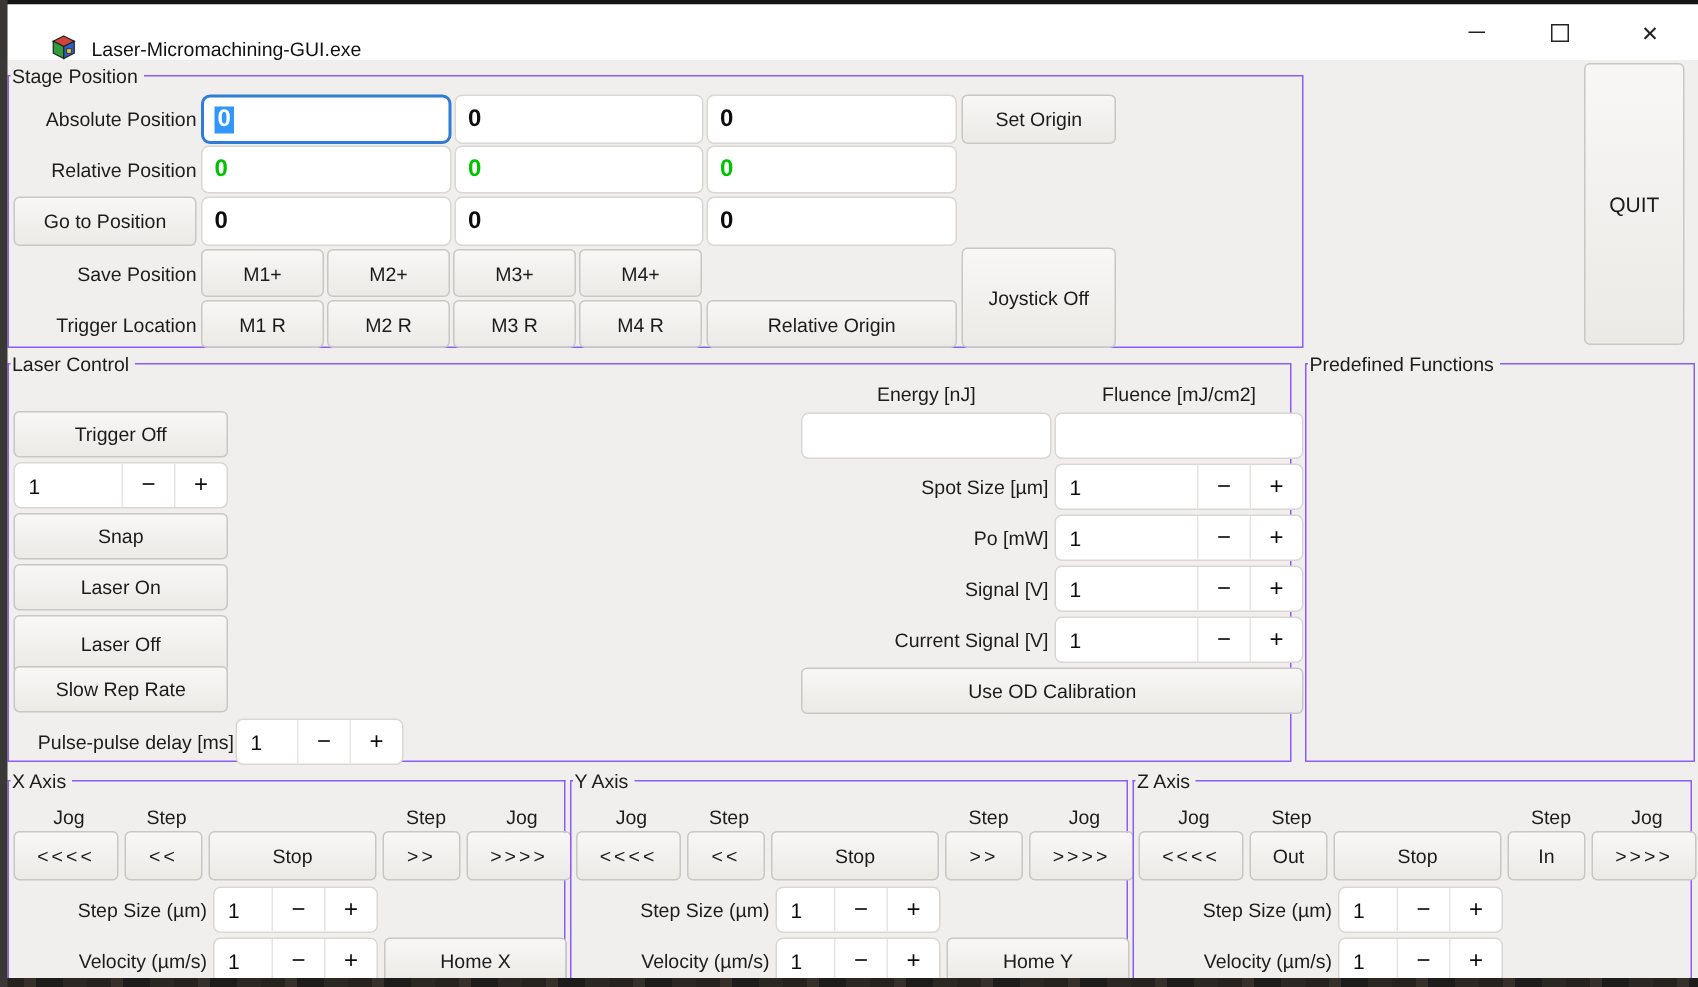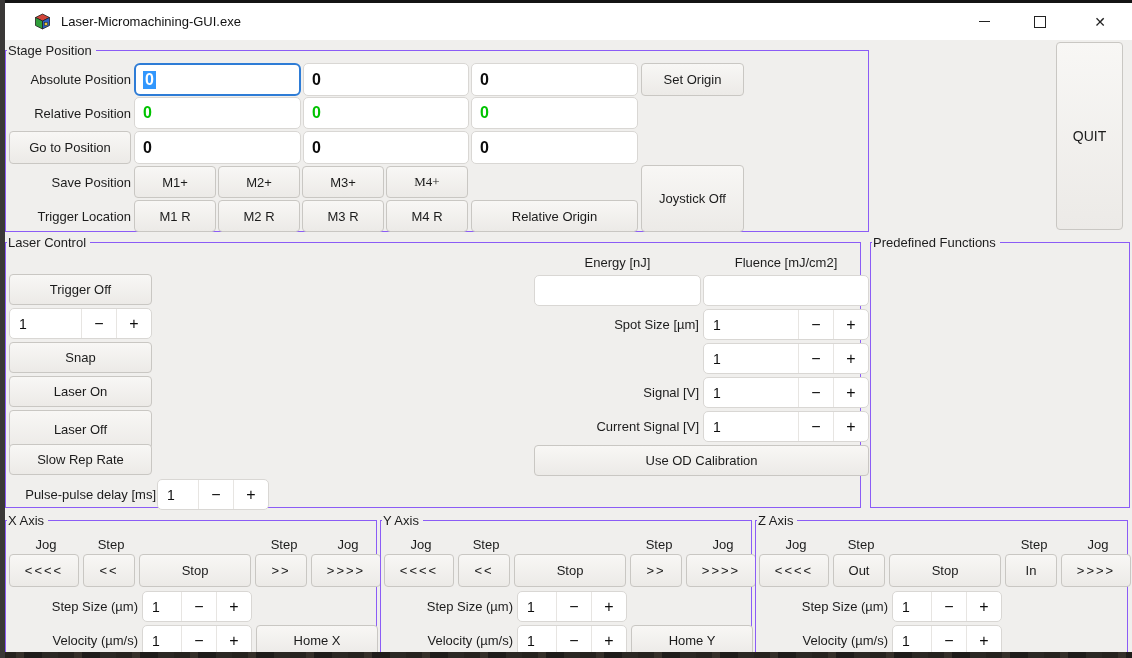--- a/index.html
+++ b/index.html
@@ -11,21 +11,21 @@
   }
   .abs{position:absolute;box-sizing:border-box;}
   
   .edge-top{left:0;top:0;width:1132px;height:3px;background:#141414;}
   .edge-left{left:0;top:0;width:5px;height:658px;background:#3a3837;z-index:50;}
   .edge-bottom{left:0;top:652px;width:1132px;height:6px;z-index:40;
     background:repeating-linear-gradient(90deg,#26231f 0 16px,#35302a 16px 24px,#1e1c1a 24px 42px,#2b2824 42px 58px);}
   .fleck{position:absolute;top:654px;left:120px;width:3px;height:3px;background:#4caf50;
     box-shadow:210px 0 0 #b5554a, 420px 0 0 #4c86c6, 540px -1px 0 #9a9a42, 700px 0 0 #b5554a, 860px 0 0 #4caf50, 980px 0 0 #8a6ccF;}
   
-  .titlebar{left:5px;top:3px;width:1127px;height:37px;background:#ffffff;display:flex;align-items:center;}
+  .titlebar{left:5px;top:3px;width:1127px;height:37px;background:#ffffff;display:flex;align-items:flex-end;}
   .app-title{margin-left:10px;font-size:13px;color:#111;}
   .app-icon{margin-left:28px;width:18px;height:18px;display:flex;align-items:center;justify-content:center;}
   .win-ctl{position:absolute;top:0;width:46px;height:37px;display:flex;align-items:center;justify-content:center;font-size:13px;color:#222;}
   .win-ctl.min span{display:block;width:11px;height:1px;background:#222;}
   .win-ctl.max span{display:block;width:10px;height:10px;border:1px solid #222;background:transparent;}
   .win-ctl.close{font-size:14px;}
   
   .group{border:1px solid #8b5cf6;background:transparent;}
   .group-label{position:absolute;top:-8px;left:1px;background:#f0efed;padding:0 4px 0 1px;
     font-size:13px;line-height:15px;color:#1c1c1c;white-space:nowrap;}
@@ -94,21 +94,21 @@
 
   <div class="abs btn" style="left:3px;top:80px;width:122px;height:33px;">Go to Position</div>
   <div class="abs field" style="left:128px;top:80px;width:167px;height:33px;">0</div>
   <div class="abs field" style="left:297px;top:80px;width:166px;height:33px;">0</div>
   <div class="abs field" style="left:465px;top:80px;width:167px;height:33px;">0</div>
 
   <div class="abs lbl" style="left:3px;top:115px;width:122px;height:32px;">Save Position</div>
   <div class="abs btn" style="left:128px;top:115px;width:82px;height:32px;">M1+</div>
   <div class="abs btn" style="left:212px;top:115px;width:82px;height:32px;">M2+</div>
   <div class="abs btn" style="left:296px;top:115px;width:82px;height:32px;">M3+</div>
-  <div class="abs btn" style="left:380px;top:115px;width:82px;height:32px;font-family:Liberation Serif, serif;">M4+</div>
+  <div class="abs btn" style="left:380px;top:115px;width:82px;height:32px;">M4+</div>
 
   <div class="abs lbl" style="left:3px;top:149px;width:122px;height:32px;">Trigger Location</div>
   <div class="abs btn" style="left:128px;top:149px;width:82px;height:32px;">M1 R</div>
   <div class="abs btn" style="left:212px;top:149px;width:82px;height:32px;">M2 R</div>
   <div class="abs btn" style="left:296px;top:149px;width:82px;height:32px;">M3 R</div>
   <div class="abs btn" style="left:380px;top:149px;width:82px;height:32px;">M4 R</div>
   <div class="abs btn" style="left:465px;top:149px;width:167px;height:32px;">Relative Origin</div>
 
   <div class="abs btn" style="left:635px;top:114px;width:103px;height:67px;">Joystick Off</div>
 </div>
@@ -143,20 +143,21 @@
   <div class="abs field plain" style="left:528px;top:32px;width:167px;height:31px;"></div>
   <div class="abs field plain" style="left:697px;top:32px;width:166px;height:31px;"></div>
 
   <div class="abs lbl" style="left:528px;top:66px;width:165px;height:31px;">Spot Size [µm]</div>
   <div class="abs spin" style="left:697px;top:66px;width:166px;height:31px;">
     <div class="val">1</div>
     <div class="dec">−</div>
     <div class="inc">+</div>
   </div>
 
+  <div class="abs lbl" style="left:528px;top:100px;width:165px;height:31px;">Po [mW]</div>
   <div class="abs spin" style="left:697px;top:100px;width:166px;height:31px;">
     <div class="val">1</div>
     <div class="dec">−</div>
     <div class="inc">+</div>
   </div>
 
   <div class="abs lbl" style="left:528px;top:134px;width:165px;height:31px;">Signal [V]</div>
   <div class="abs spin" style="left:697px;top:134px;width:166px;height:31px;">
     <div class="val">1</div>
     <div class="dec">−</div>

